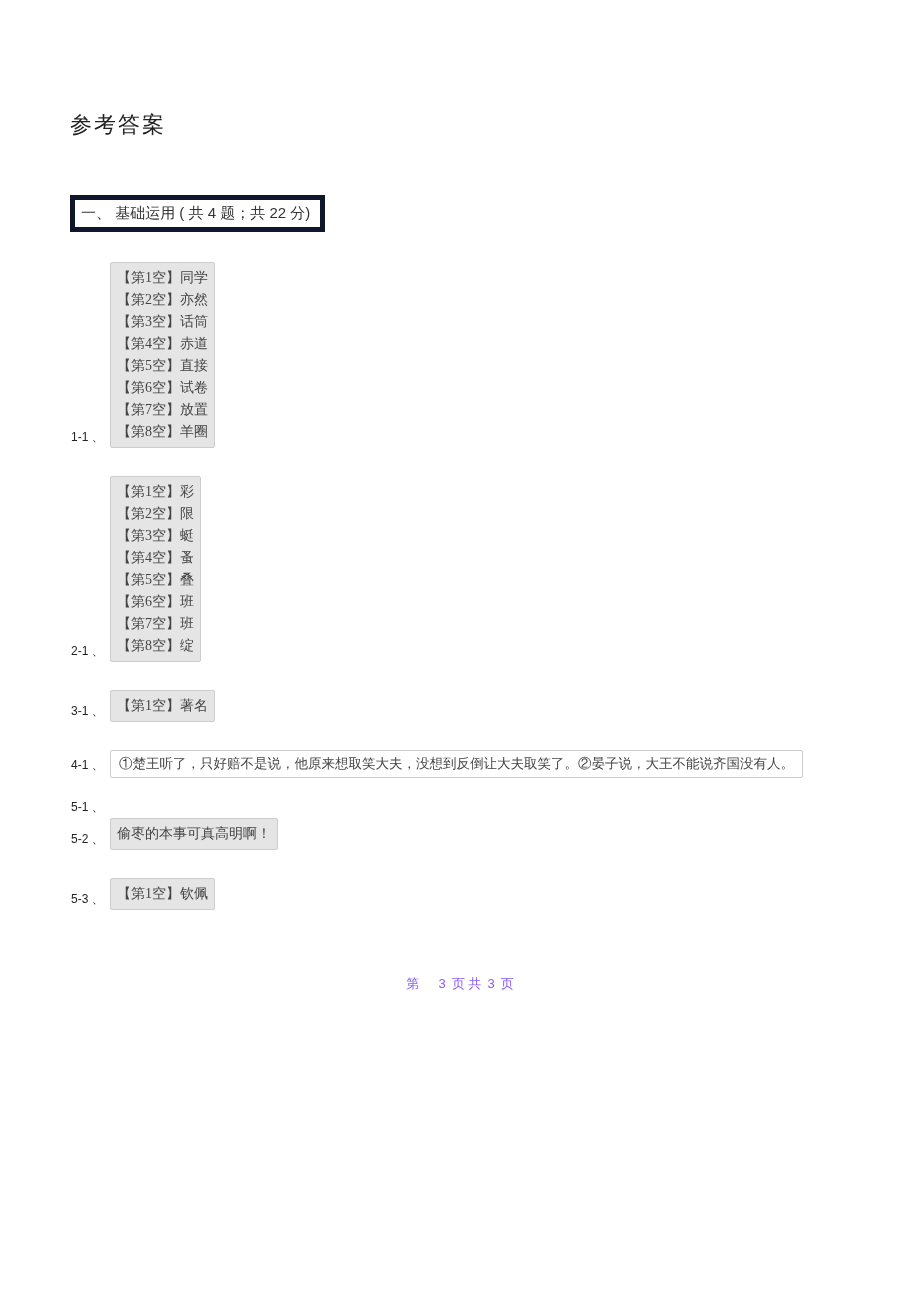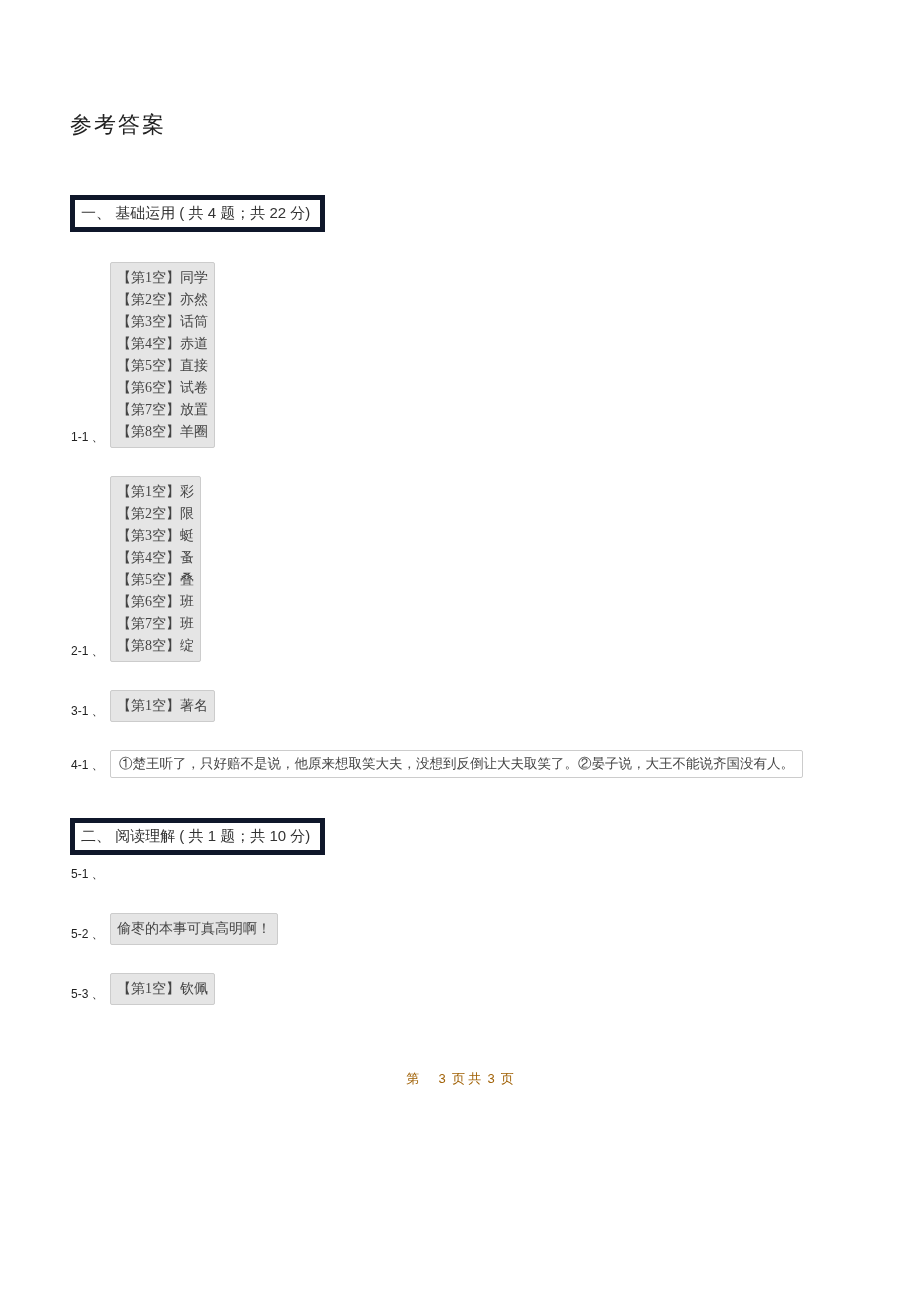--- a/index.html
+++ b/index.html
@@ -76,21 +76,21 @@
     font-size: 13.5px;
     color: #444;
     font-family: "SimSun", serif;
     display: inline-block;
     max-width: 760px;
   }
   .footer {
     text-align: center;
     font-size: 13px;
     font-family: "SimSun", serif;
-    color: #a16207;
+    color: #8b5cf6;
     margin-top: 65px;
   }
   .footer .num {
     font-family: Arial, sans-serif;
     padding: 0 3px;
   }
 </style>
 </head>
 <body>
 
@@ -143,25 +143,20 @@
     </div>
   </div>
 
   
   <div class="answer-group" style="margin-bottom:40px;">
     <div class="answer-label" style="bottom:4px;">4-1 、</div>
     <div class="long-answer">①楚王听了，只好赔不是说，他原来想取笑大夫，没想到反倒让大夫取笑了。②晏子说，大王不能说齐国没有人。</div>
   </div>
 
   
-  <div class="section-header">
-    <span>二、</span>
-    <span>阅读理解</span>
-    <span class="counts">( 共 </span><span class="counts">1</span><span> 题；共 </span><span class="counts">10</span><span> 分)</span>
-  </div>
 
   
   <div class="answer-group">
     <div class="answer-label">5-1 、</div>
   </div>
 
   
   <div class="answer-group">
     <div class="answer-label">5-2 、</div>
     <div class="answer-box">

